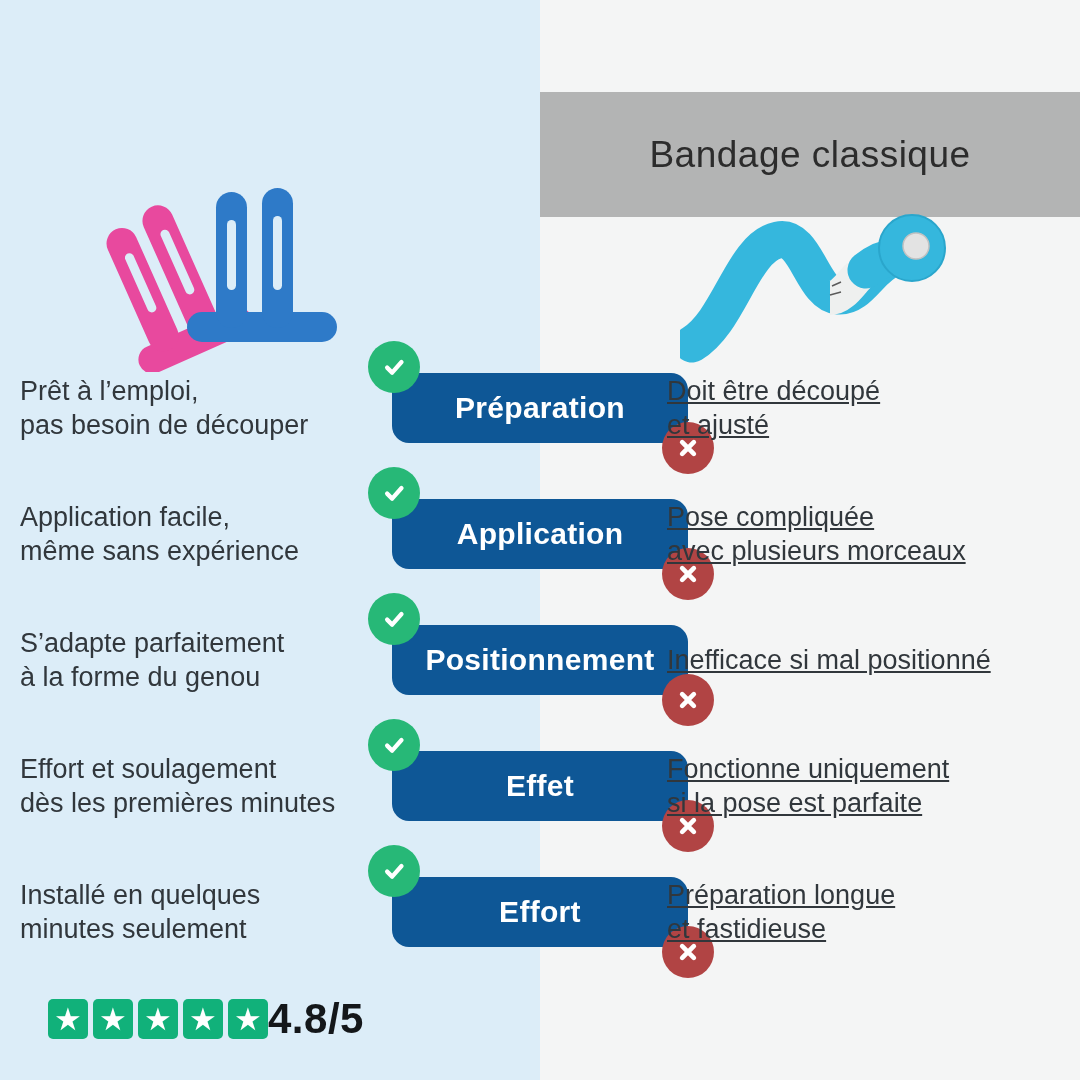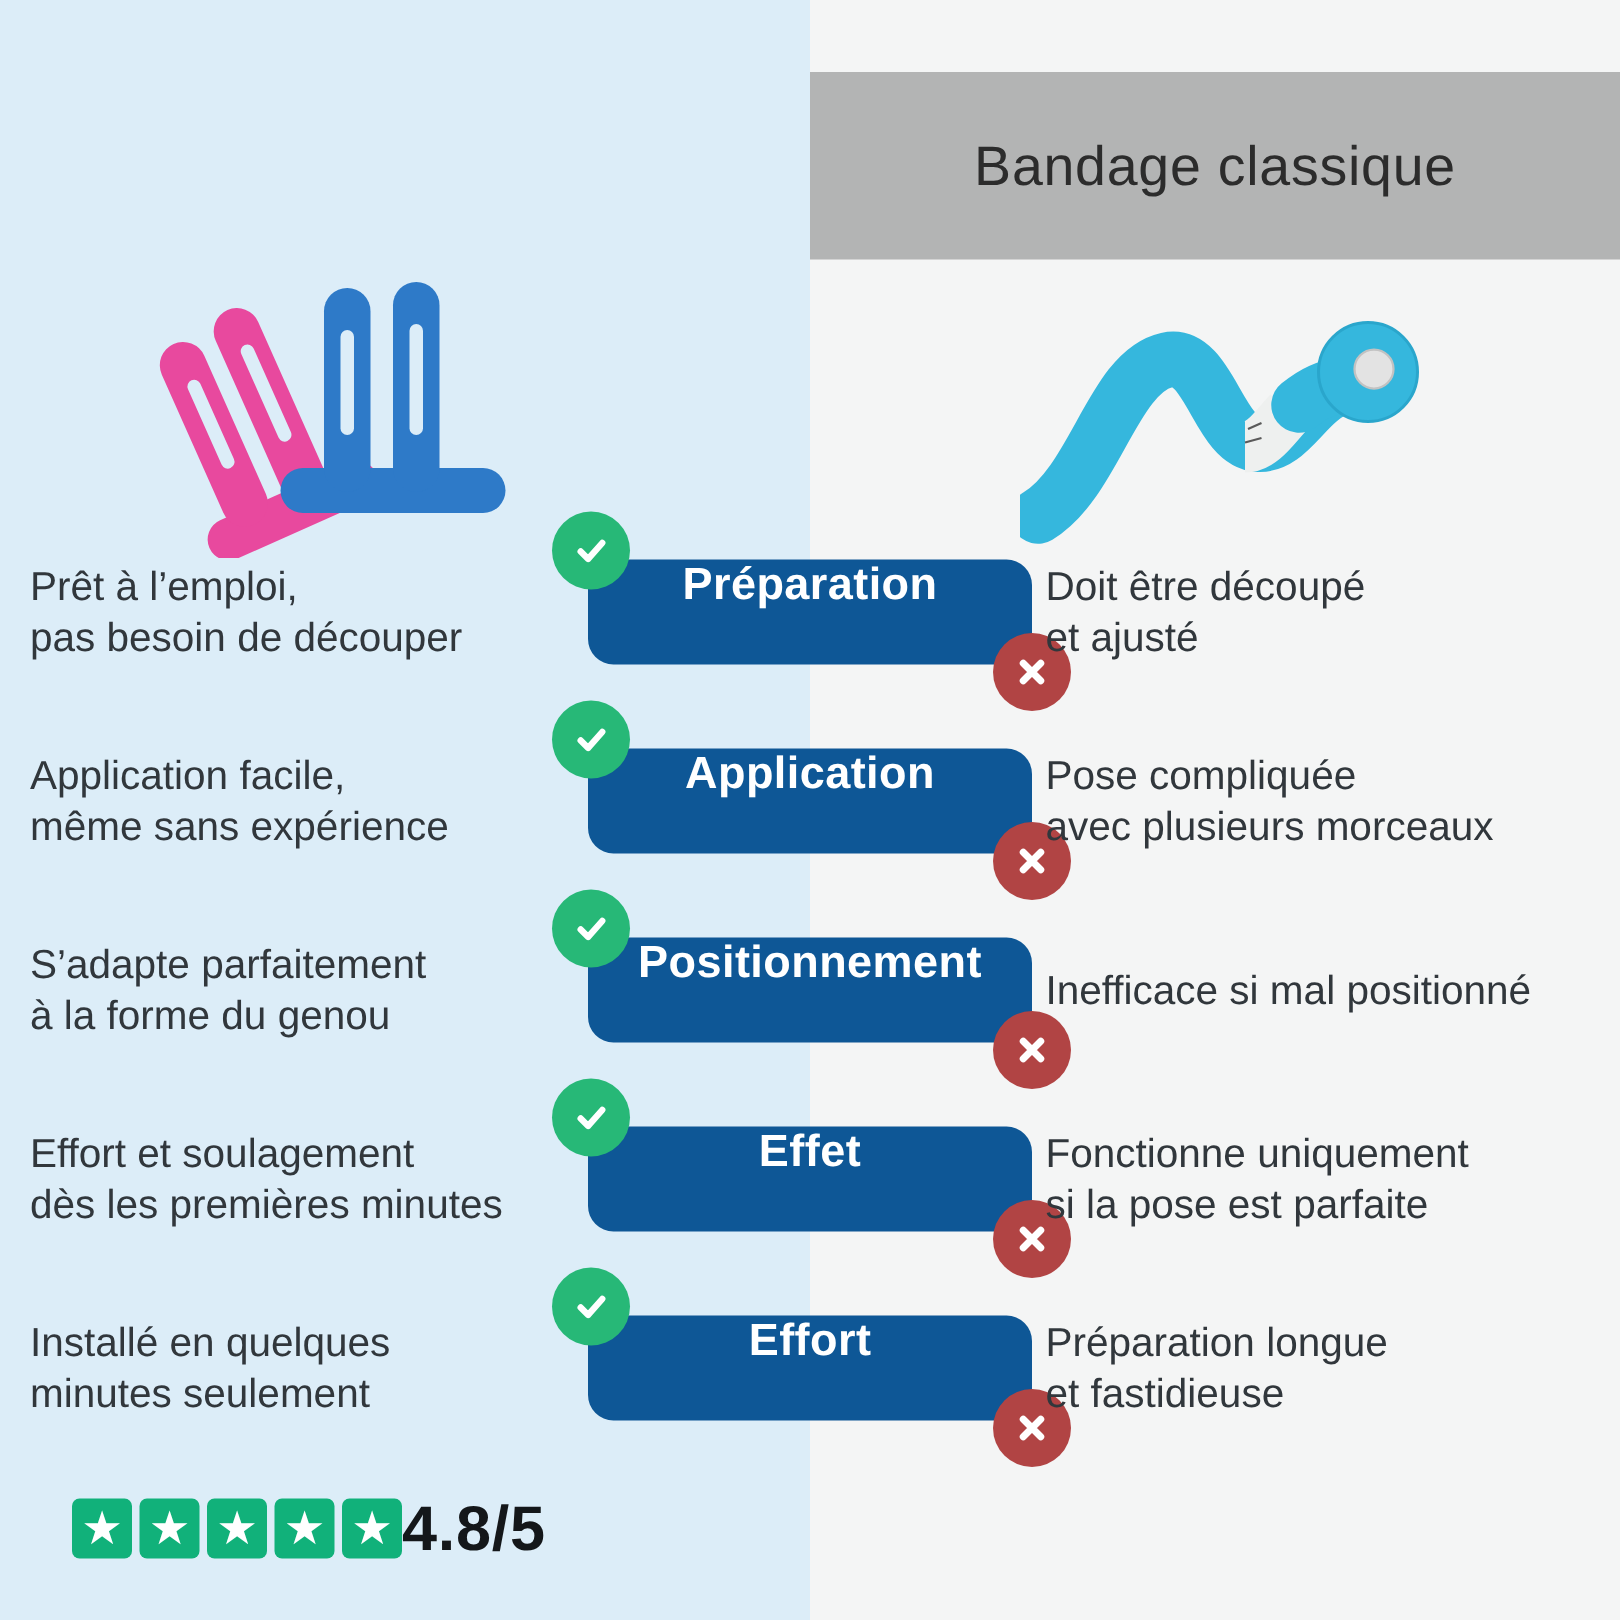--- a/index.html
+++ b/index.html
@@ -15,34 +15,34 @@
   }
   html,body{margin:0;padding:0;}
   body{font-family:"Liberation Sans","DejaVu Sans",sans-serif;}
   .canvas{position:relative;width:1080px;height:1080px;overflow:hidden;background:var(--bg-right);}
   .bg-half{position:absolute;top:0;height:1080px;width:540px;}
   .bg-half.left{left:0;background:var(--bg-left);}
   .bg-half.right{left:540px;background:var(--bg-right);}
 
   .header-band{position:absolute;top:48px;height:125px;width:540px;display:flex;align-items:center;justify-content:center;text-align:center;}
   .header-band.left{left:0;background:var(--header-blue);}
-  .header-band.right{left:540px;background:var(--header-gray);}
+  .header-band.right{left:540px;background:var(--header-gray);margin-top:44px;}
   .header-band.left .title{color:#f2f9ff;font-size:34px;font-weight:700;line-height:45px;width:440px;}
   .header-band.right .title{color:#2c2c2c;font-size:37px;font-weight:400;line-height:48px;width:440px;letter-spacing:0.5px;}
 
   .product{position:absolute;}
   .product.left{left:90px;top:182px;width:300px;height:190px;}
   .product.right{left:680px;top:186px;width:300px;height:180px;}
 
   .row{position:absolute;left:0;width:1080px;height:0;}
   .cell{position:absolute;transform:translateY(-50%);text-align:left;color:var(--text-dark);font-size:27px;line-height:34px;white-space:pre-line;}
   .cell.left{left:20px;width:380px;}
-  .cell.right{left:697px;width:376px;}
-
-  .pill{position:absolute;left:392px;top:-35px;width:296px;height:70px;background:var(--pill-blue);border-radius:17px;display:flex;align-items:flex-start;justify-content:center;}
+  .cell.right{left:667px;width:376px;text-decoration:underline;}
+
+  .pill{position:absolute;left:392px;top:-35px;width:296px;height:70px;background:var(--pill-blue);border-radius:17px;display:flex;align-items:center;justify-content:center;}
   .pill-label{color:#fff;font-size:30px;font-weight:700;letter-spacing:0.3px;}
 
   .badge{position:absolute;width:52px;height:52px;border-radius:50%;display:flex;align-items:center;justify-content:center;}
   .badge.check{left:-24px;top:-32px;background:var(--green);}
   .badge.cross{right:-26px;bottom:-31px;background:var(--red);}
 
   .rating{position:absolute;left:48px;top:995px;display:flex;align-items:center;}
   .stars{display:flex;gap:5px;}
   .star-tile{width:40px;height:40px;border-radius:5px;background:var(--star-green);color:#fff;display:flex;align-items:center;justify-content:center;font-size:31px;font-family:"DejaVu Sans",sans-serif;}
   .score{color:#14171a;font-size:42px;font-weight:700;letter-spacing:0.5px;}

